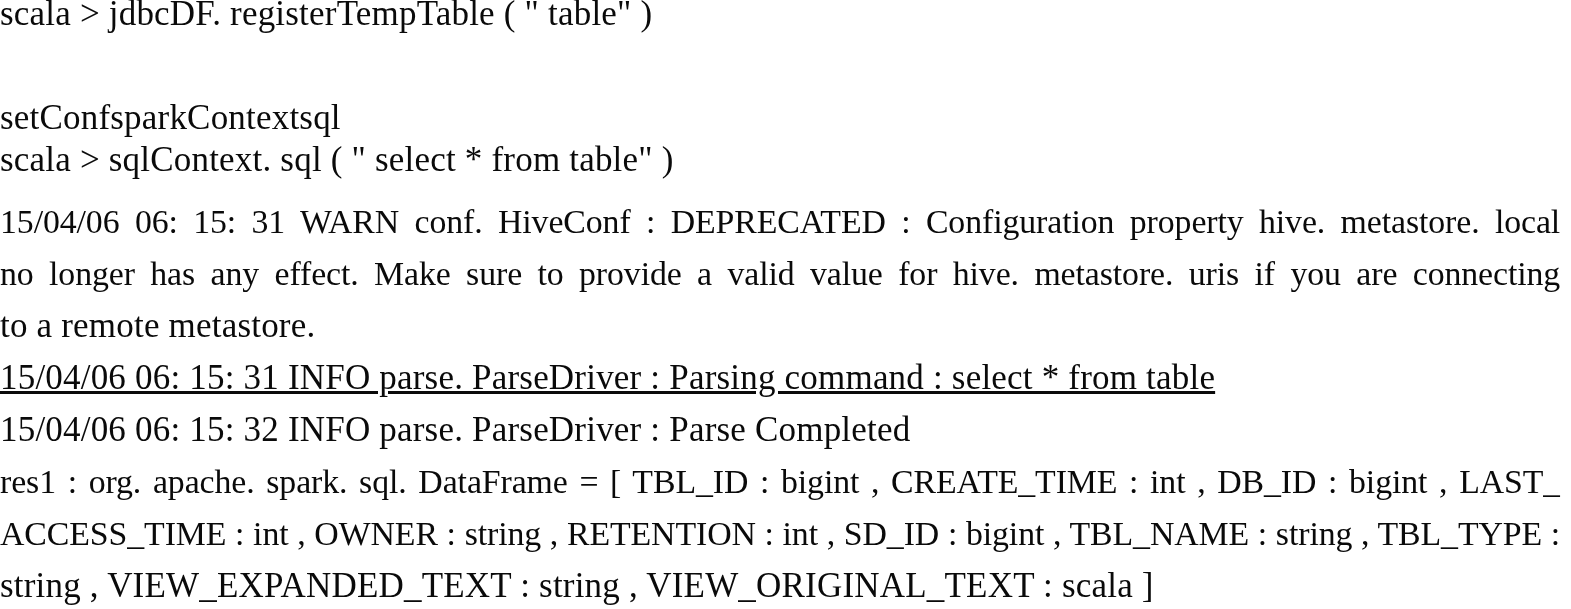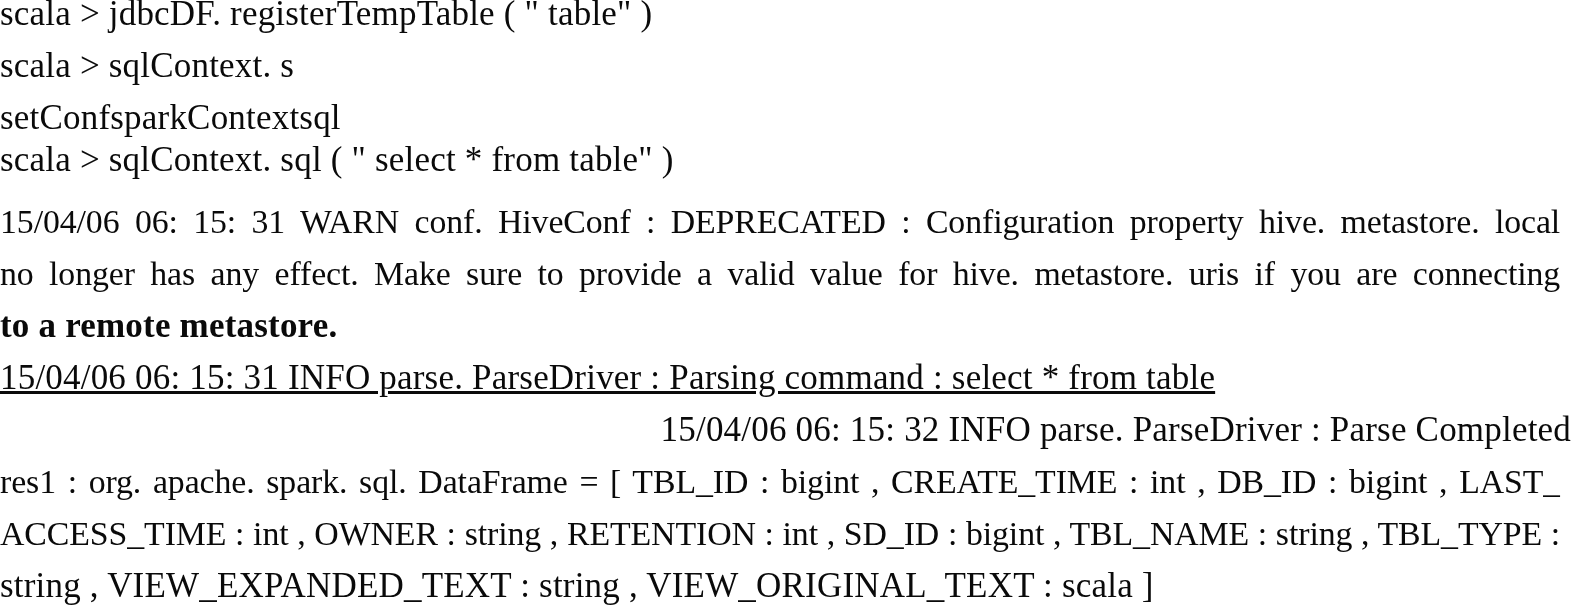--- a/index.html
+++ b/index.html
@@ -51,42 +51,41 @@
     letter-spacing: -0.1px;
   }
 
   
   .l0  { top: -6px; }
   .l1  { top: 46px; }
   .l2  { top: 98px; }
   .l3  { top: 140px; }
   .l4  { top: 202px; }
   .l5  { top: 254px; }
-  .l6  { top: 306px; font-weight: bold; }
+  .l6  { top: 306px; }
   .l7  { top: 358px; text-decoration: underline; }
-  .l8  { top: 410px; text-align: right; }
+  .l8  { top: 410px; }
   .l9  { top: 462px; }
   .l10 { top: 514px; }
   .l11 { top: 566px; }
 
   
   .l4, .l5, .l9, .l10 {
     font-size: 34px;
     transform: scaleX(0.995);
     transform-origin: left center;
   }
 </style>
 </head>
 <body>
 
 <div id="console">
 
   <div class="line l0">scala &gt; jdbcDF. registerTempTable ( " table" )</div>
 
-  <div class="line l1">scala &gt; sqlContext. s</div>
 
   <div class="line l2">setConfsparkContextsql</div>
 
   <div class="line l3">scala &gt; sqlContext. sql ( " select  *  from table" )</div>
 
   <div class="line l4 justify tight">15/04/06 06: 15: 31  WARN conf. HiveConf : DEPRECATED : Configuration  property  hive. metastore. local</div>
 
   <div class="line l5 justify tight">no  longer  has  any  effect.   Make  sure  to  provide  a  valid  value  for  hive. metastore. uris  if  you  are  connecting</div>
 
   <div class="line l6">to  a  remote  metastore.</div>

